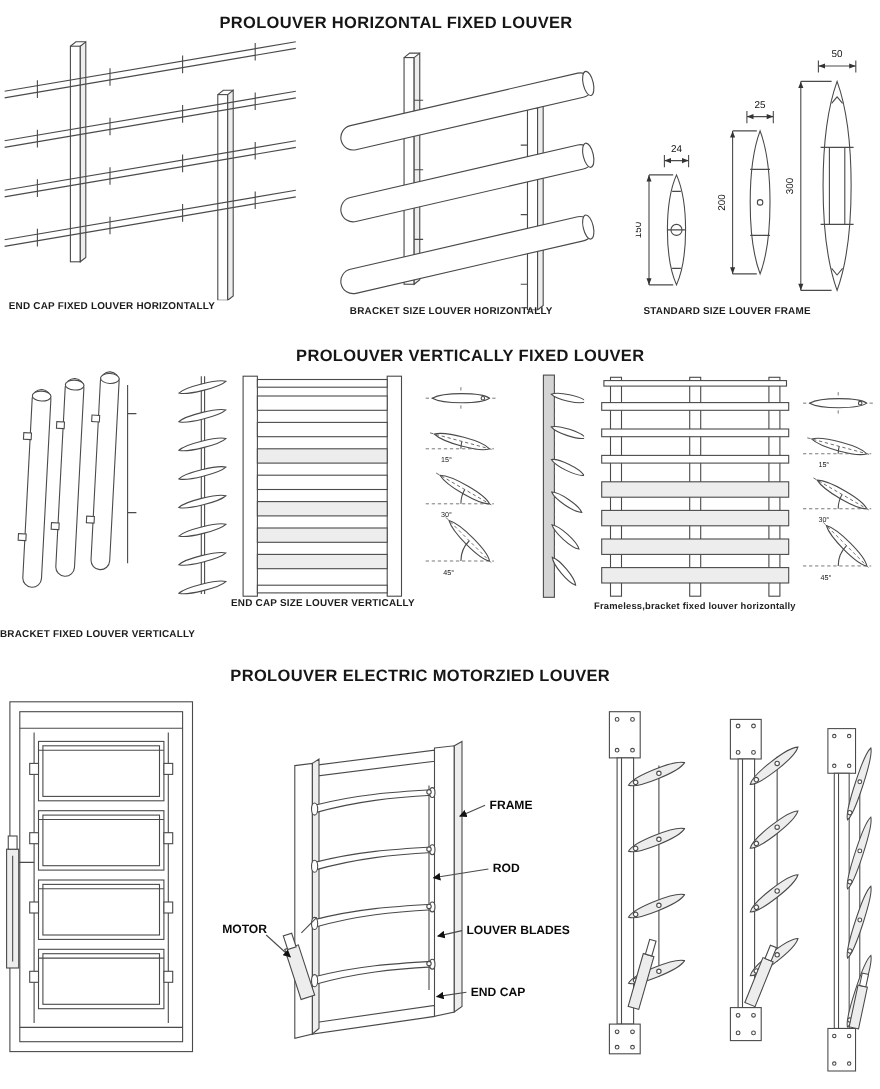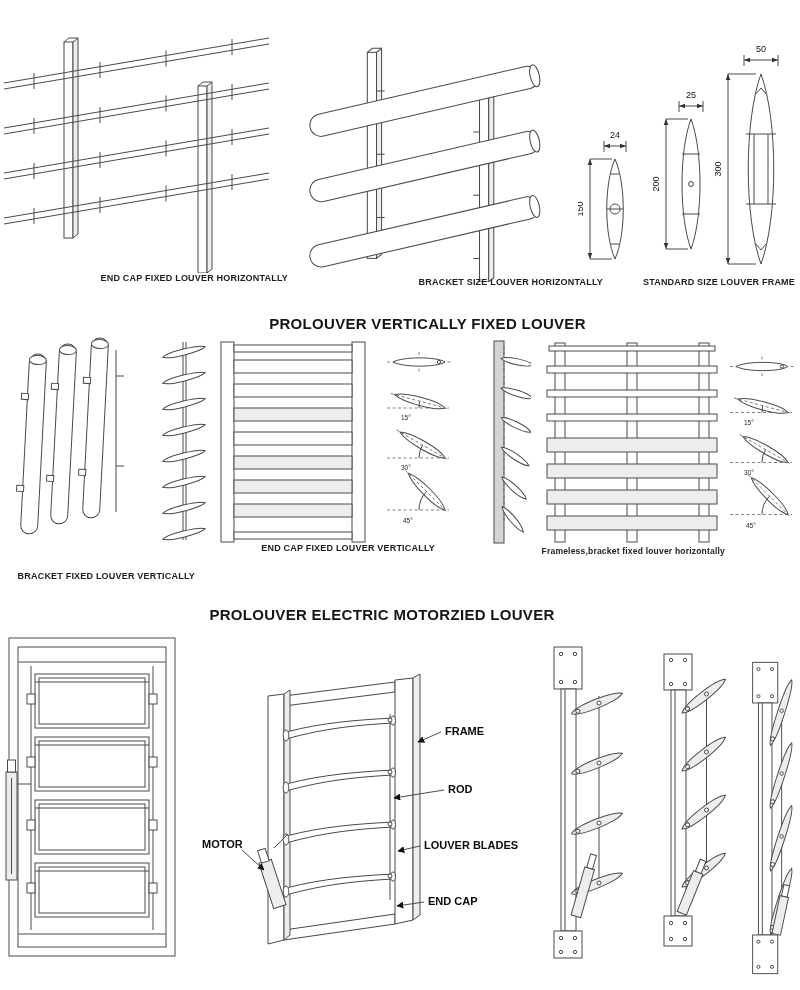--- a/index.html
+++ b/index.html
@@ -2,37 +2,38 @@
 <html><head>
 <meta charset="utf-8">
 <style>
   *{margin:0;padding:0;box-sizing:border-box}
   html,body{background:#fff}
   body{width:800px;height:990px;position:relative;font-family:"Liberation Sans",sans-serif;color:#111;overflow:hidden}
   .page{position:absolute;inset:0}
   .title{position:absolute;width:100%;text-align:center;font-size:15px;font-weight:700;letter-spacing:.3px;color:#161616}
   .fig{position:absolute}
   .fig svg{width:100%;height:100%;display:block}
-  .caption{position:absolute;text-align:right;font-size:9px;font-weight:700;color:#1c1c1c;letter-spacing:.2px}
+  .caption{position:absolute;text-align:left;font-size:9px;font-weight:700;color:#1c1c1c;letter-spacing:.2px}
   .caption.light{font-weight:700;font-size:8.5px;color:#222}
   .ln{stroke:#4a4a4a;stroke-width:1;fill:none}
   .fw{stroke:#4a4a4a;stroke-width:1;fill:#fff}
   .fg{stroke:#4a4a4a;stroke-width:1;fill:#ededed}
   .fd{stroke:#4a4a4a;stroke-width:1;fill:#d4d4d4}
   .dash{stroke:#666;stroke-width:.8;fill:none;stroke-dasharray:3 2.5}
   .dim{font-size:9px;fill:#111}
   .adim{font-size:6.5px;fill:#222}
   .lbl{font-size:11px;font-weight:700;fill:#0a0a0a}
   .arr{fill:#333;stroke:none}
 </style>
 </head>
 <body>
 
 <div class="page">
 
+  <h1 class="title" style="top:12px;padding-right:80px">PROLOUVER HORIZONTAL FIXED LOUVER</h1>
 
   <figure class="fig" style="left:4px;top:28px;width:265px;height:245px">
     <svg viewBox="0 0 265 245">
       <g>
         <rect class="fw" x="60" y="14" width="9" height="196"></rect>
         <path class="fg" d="M69,14 l5,-4 v196 l-5,4 Z"></path>
         <path class="ln" d="M60,14 l5,-4 h9"></path>
         <rect class="fw" x="194" y="58" width="9" height="187"></rect>
         <path class="fg" d="M203,58 l5,-4 v187 l-5,4 Z"></path>
         <path class="ln" d="M194,58 l5,-4 h9"></path>
@@ -235,21 +236,21 @@
       <rect class="fw" x="21" y="192" width="118" height="7"></rect>
       <rect class="fw" x="21" y="20" width="118" height="13"></rect>
       <rect class="fw" x="21" y="44" width="118" height="13"></rect>
       <rect class="fg" x="21" y="68" width="118" height="13"></rect>
       <rect class="fw" x="21" y="92" width="118" height="13"></rect>
       <rect class="fg" x="21" y="116" width="118" height="13"></rect>
       <rect class="fg" x="21" y="140" width="118" height="13"></rect>
       <rect class="fg" x="21" y="164" width="118" height="13"></rect>
     </svg>
   </figure>
-  <div class="caption" style="left:210px;top:543px;width:225px">END CAP FIXED LOUVER VERTICALLY</div>
+  <div class="caption" style="left:210px;top:543px;width:225px">END CAP SIZE LOUVER VERTICALLY</div>
 
   <figure class="fig" style="left:383px;top:346px;width:75px;height:195px">
     <svg viewBox="0 0 75 195">
       <g transform="translate(62 16)">
         <line class="dash" x1="-58" y1="0" x2="6" y2="0"></line>
           <line class="dash" x1="-26" y1="-10" x2="-26" y2="10"></line>
         <path class="fw" d="M0,0 C-8,-5.5 -42,-5.5 -52,0 C-42,5.5 -8,5.5 0,0 Z"></path>
           <circle class="fw" cx="-6" cy="0" r="1.6"></circle>
       </g>
       <g transform="translate(62 62)">

